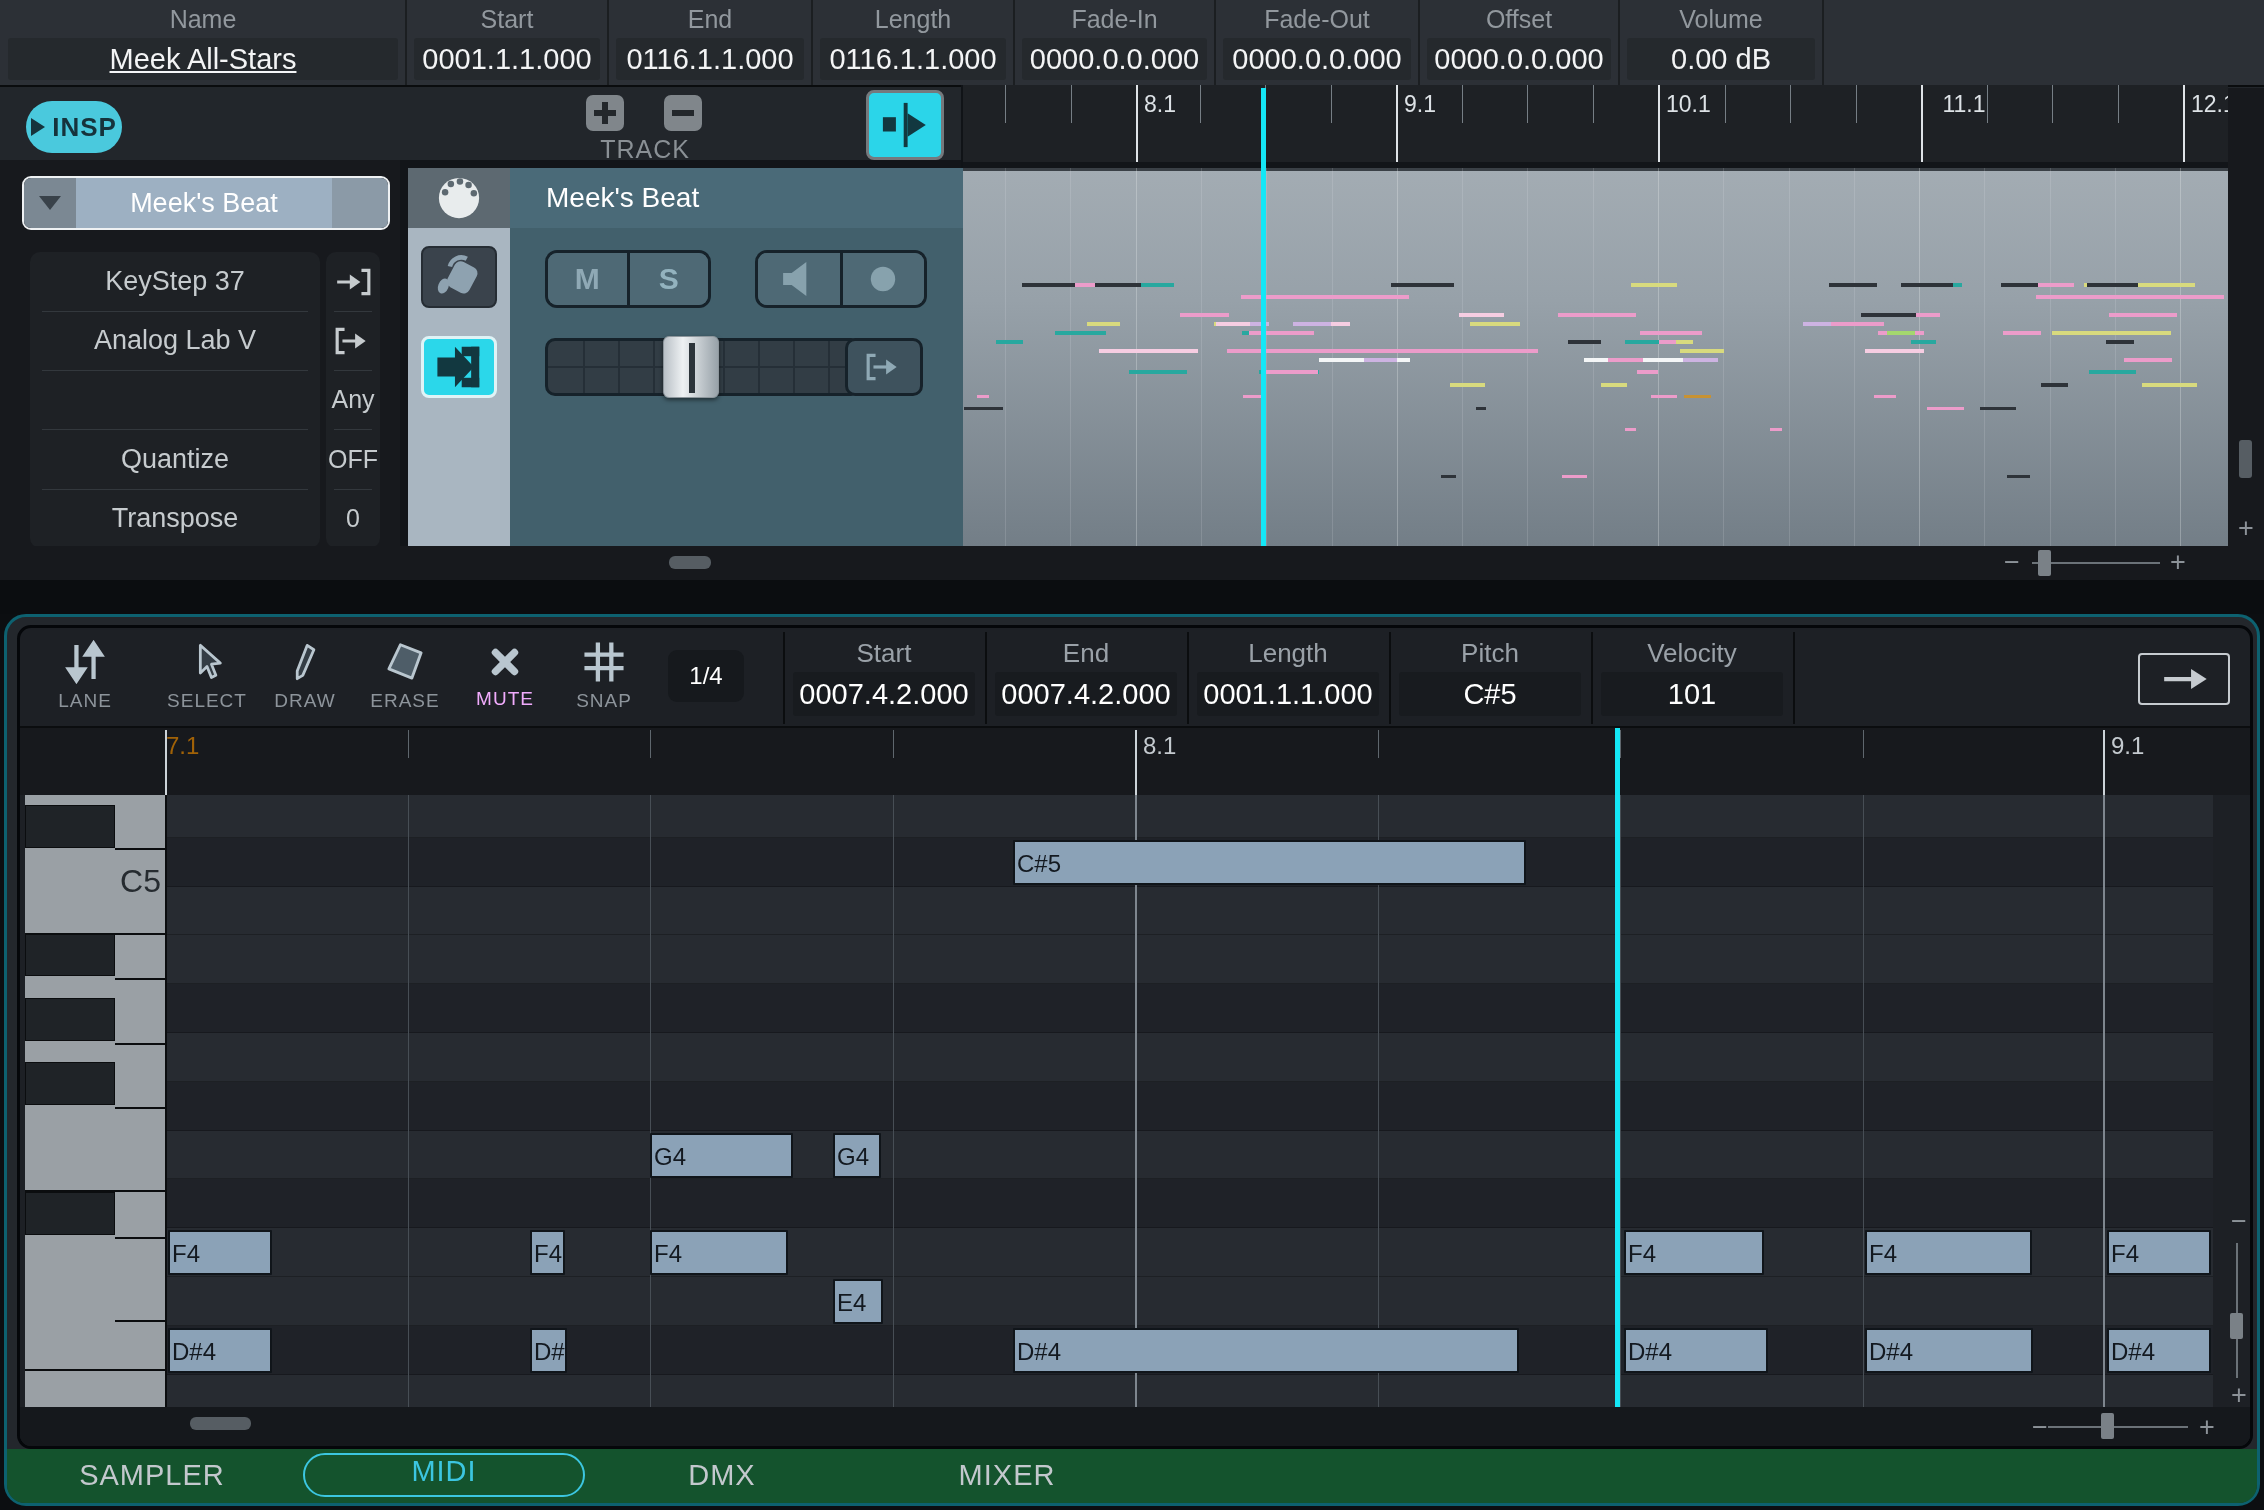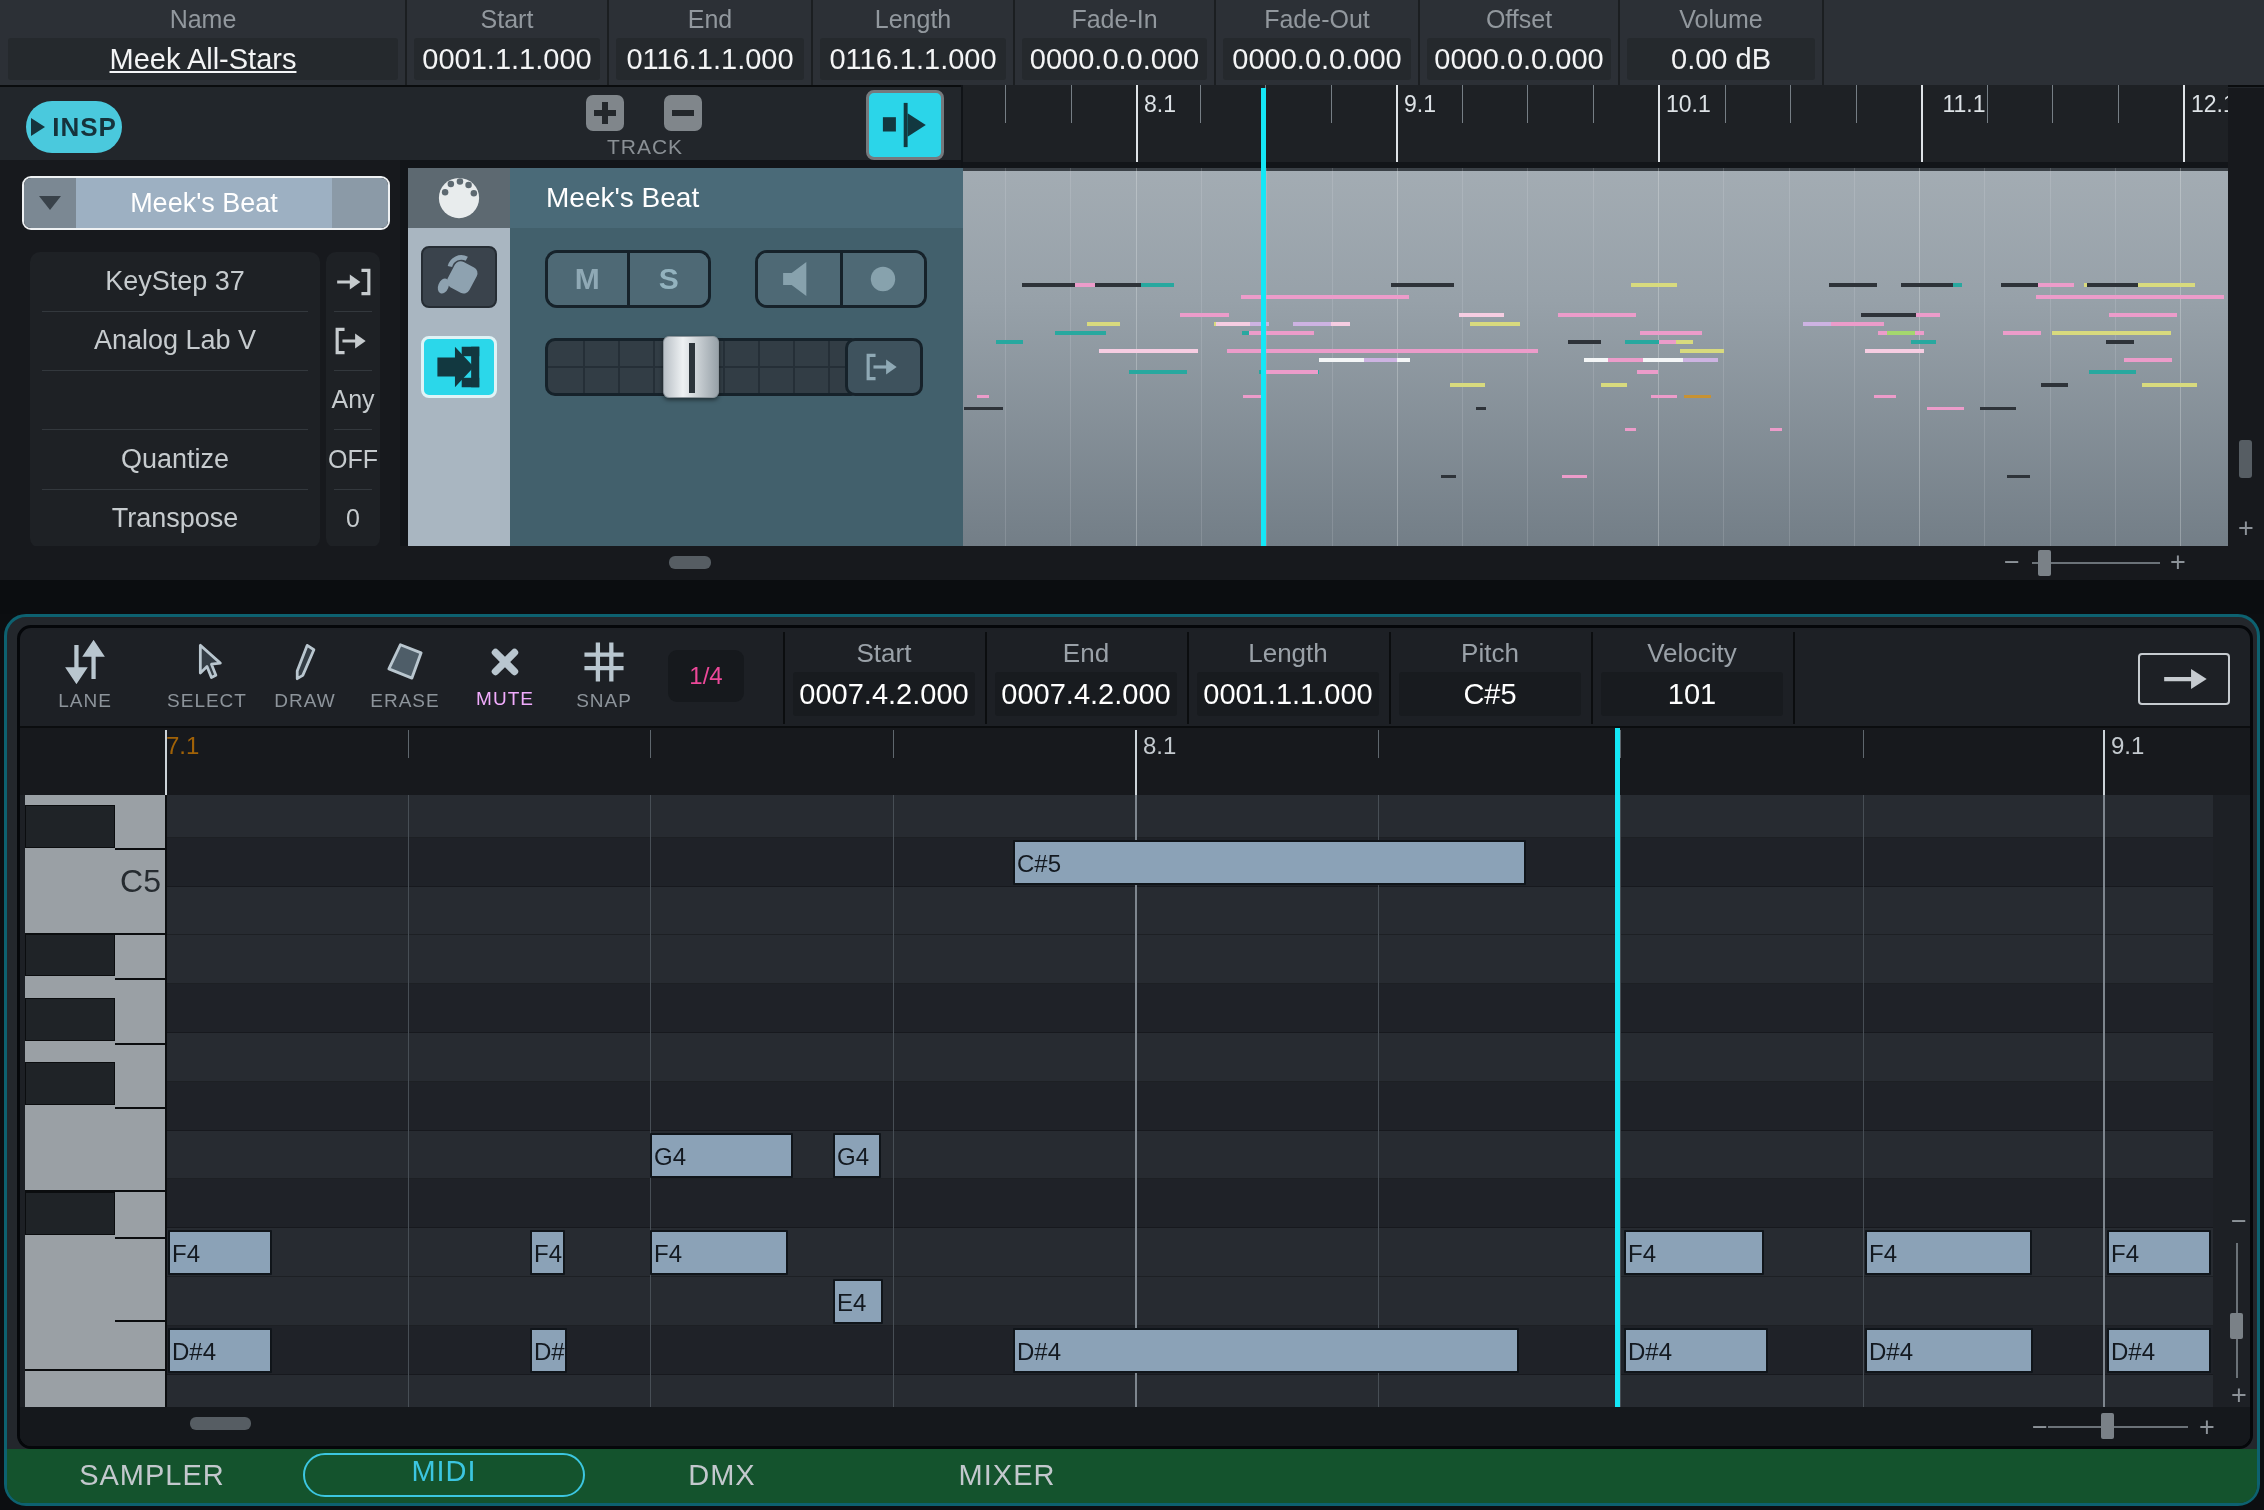--- a/index.html
+++ b/index.html
@@ -76,21 +76,21 @@
           <span style="width:0;height:0;border-left:14px solid #16333c;border-top:9px solid transparent;border-bottom:9px solid transparent;"></span>
           <span style="font-weight:bold;font-size:26px;color:#16333c;letter-spacing:1px;">INSP</span>
         </div>
         <div class="abs" style="left: 586px; top: 8px; width: 38px; height: 36px; background: rgb(128, 134, 139); border-radius: 7px; cursor: pointer;">
           <div class="abs" style="left: 8px; top: 15px; width: 22px; height: 6px; background: rgb(35, 39, 43);"></div>
           <div class="abs" style="left: 16px; top: 7px; width: 6px; height: 22px; background: rgb(35, 39, 43);"></div>
         </div>
         <div class="abs" style="left: 664px; top: 8px; width: 38px; height: 36px; background: rgb(128, 134, 139); border-radius: 7px; cursor: pointer;">
           <div class="abs" style="left: 8px; top: 15px; width: 22px; height: 6px; background: rgb(35, 39, 43);"></div>
         </div>
-        <div class="abs" style="left: 560px; top: 48px; width: 170px; height: 24px; font-size: 21px; color: rgb(138, 144, 149); text-align: center; letter-spacing: 1px;">TRACK</div>
+        <div class="abs" style="left: 560px; top: 48px; width: 170px; height: 24px; font-size: 25px; color: rgb(138, 144, 149); text-align: center; letter-spacing: 1px;">TRACK</div>
         <div class="abs" style="left: 866px; top: 3px; width: 78px; height: 70px; background: rgb(43, 213, 233); border: 3px solid rgb(117, 121, 125); border-radius: 8px; display: flex; align-items: center; justify-content: center; cursor: pointer;">
           <svg viewBox="0 0 40 40" width="52" height="52">
             <g fill="#123840">
               <rect x="3" y="14" width="10" height="11"></rect>
               <rect x="19" y="3" width="3" height="34"></rect>
               <polygon points="22,11 36,20 22,29"></polygon>
             </g>
           </svg>
         </div>
       </div>
@@ -442,21 +442,21 @@
                   <line x1="13" y1="2" x2="13" y2="34"></line>
                   <line x1="24" y1="2" x2="24" y2="34"></line>
                   <line x1="2" y1="12" x2="34" y2="12"></line>
                   <line x1="2" y1="23" x2="34" y2="23"></line>
                 </g>
               </svg>
             </div>
             <div class="abs" style="position: static; font-size: 19px; color: rgb(141, 148, 155); letter-spacing: 1px; margin-top: 2px;">SNAP</div>
           </div>
           <div class="abs" style="left: 648px; top: 22px; width: 76px; height: 52px; background: rgb(22, 25, 29); border-radius: 9px; display: flex; align-items: center; justify-content: center; cursor: pointer;">
-            <div class="abs" style="position: static; font-size: 24px; color: #ec4899;">1/4</div>
+            <div class="abs" style="position: static; font-size: 24px; color: #ffffff;">1/4</div>
           </div>
           <div class="abs" style="left: 763px; top: 4px; width: 2px; height: 92px; background: rgb(11, 13, 15);"></div>
           <div class="abs" style="left: 965px; top: 4px; width: 2px; height: 92px; background: rgb(11, 13, 15);"></div>
           <div class="abs" style="left: 1167px; top: 4px; width: 2px; height: 92px; background: rgb(11, 13, 15);"></div>
           <div class="abs" style="left: 1369px; top: 4px; width: 2px; height: 92px; background: rgb(11, 13, 15);"></div>
           <div class="abs" style="left: 1571px; top: 4px; width: 2px; height: 92px; background: rgb(11, 13, 15);"></div>
           <div class="abs" style="left: 1773px; top: 4px; width: 2px; height: 92px; background: rgb(11, 13, 15);"></div>
           <div class="abs" style="left: 773px; top: 10px; width: 182px; height: 28px; font-size: 26px; color: rgb(154, 161, 168); text-align: center;">Start</div>
           <div class="abs" style="left: 773px; top: 44px; width: 182px; height: 44px; background: rgb(24, 27, 31); border-radius: 3px; cursor: text;">
             <div class="abs" style="left: 0px; top: 6px; width: 182px; height: 32px; font-size: 29px; color: rgb(255, 255, 255); text-align: center; line-height: 32px;">0007.4.2.000</div>

